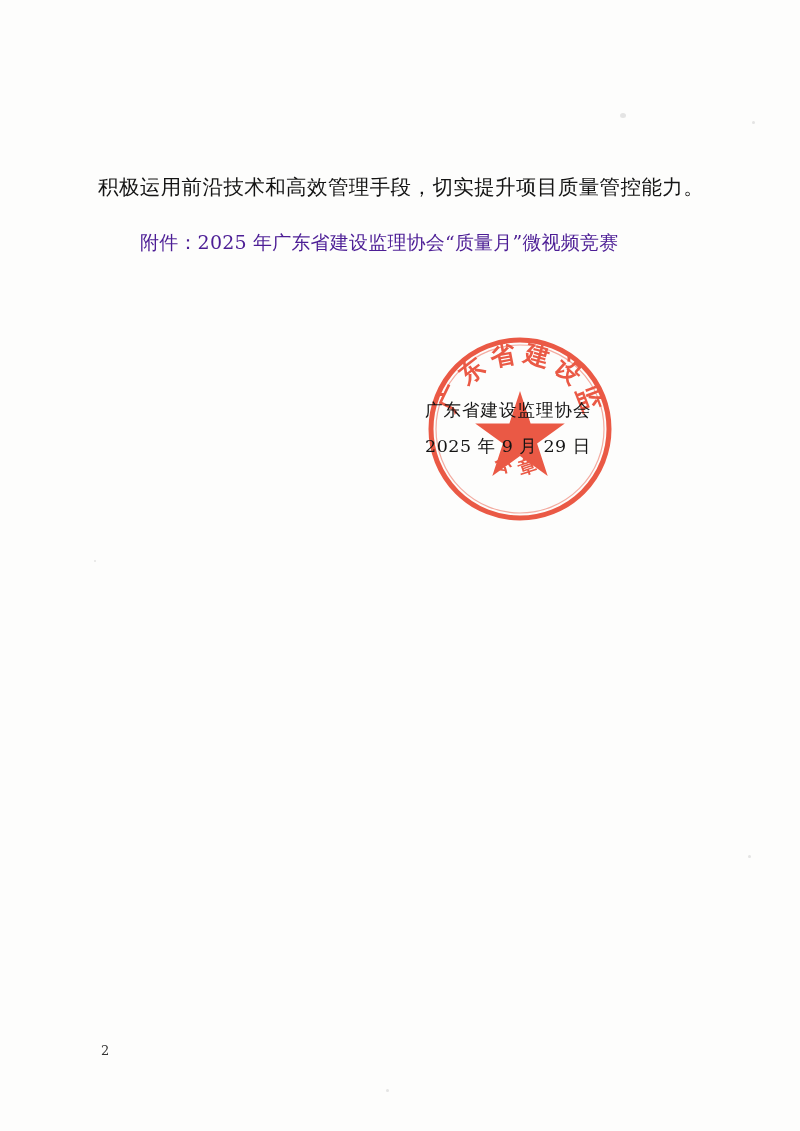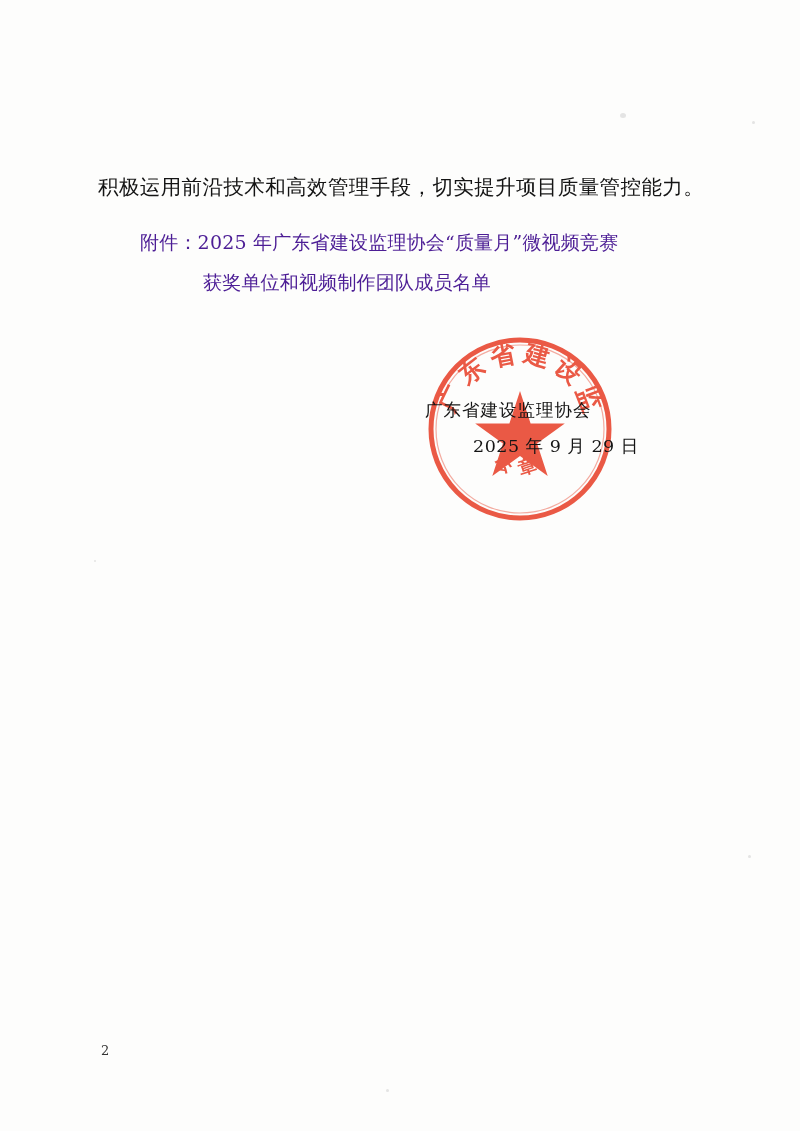--- a/index.html
+++ b/index.html
@@ -64,21 +64,20 @@
     left: 425px;
     top: 392px;
     font-size: 17.5px;
     line-height: 36px;
     color: #141414;
     letter-spacing: 1px;
     z-index: 3;
   }
   .signature .date {
     letter-spacing: 0.5px;
-    margin-left: 48px;
   }
 
   
   .seal {
     position: absolute;
     left: 424px;
     top: 333px;
     width: 192px;
     height: 192px;
     z-index: 2;
@@ -103,21 +102,20 @@
   <div class="speck" style="left:620px;top:113px;width:6px;height:5px;"></div>
   <div class="speck" style="left:752px;top:121px;width:3px;height:3px;"></div>
   <div class="speck" style="left:748px;top:855px;width:3px;height:3px;"></div>
   <div class="speck" style="left:386px;top:1089px;width:3px;height:3px;"></div>
   <div class="speck" style="left:94px;top:560px;width:2px;height:2px;"></div>
 
   <div class="body-text">积极运用前沿技术和高效管理手段，切实提升项目质量管控能力。</div>
 
   <div class="attachment-block">
     <div class="attachment-line-1">附件：2025 年广东省建设监理协会“质量月”微视频竞赛</div>
-    <div class="attachment-line-2">获奖单位和视频制作团队成员名单</div>
   </div>
 
   <div class="seal">
     <svg width="192" height="192" viewBox="0 0 192 192" xmlns="http://www.w3.org/2000/svg">
       <circle cx="96" cy="96" r="89" fill="none" stroke="#e8432c" stroke-width="5"></circle>
       <circle cx="96" cy="96" r="84" fill="none" stroke="#e8432c" stroke-width="1.2" opacity="0.5"></circle>
 
       <polygon fill="#e8432c" points="96,58 106.6,90.5 140.8,90.5 113.1,110.6 123.7,143.1 96,123 68.3,143.1 78.9,110.6 51.2,90.5 85.4,90.5"></polygon>
 
       <defs>

